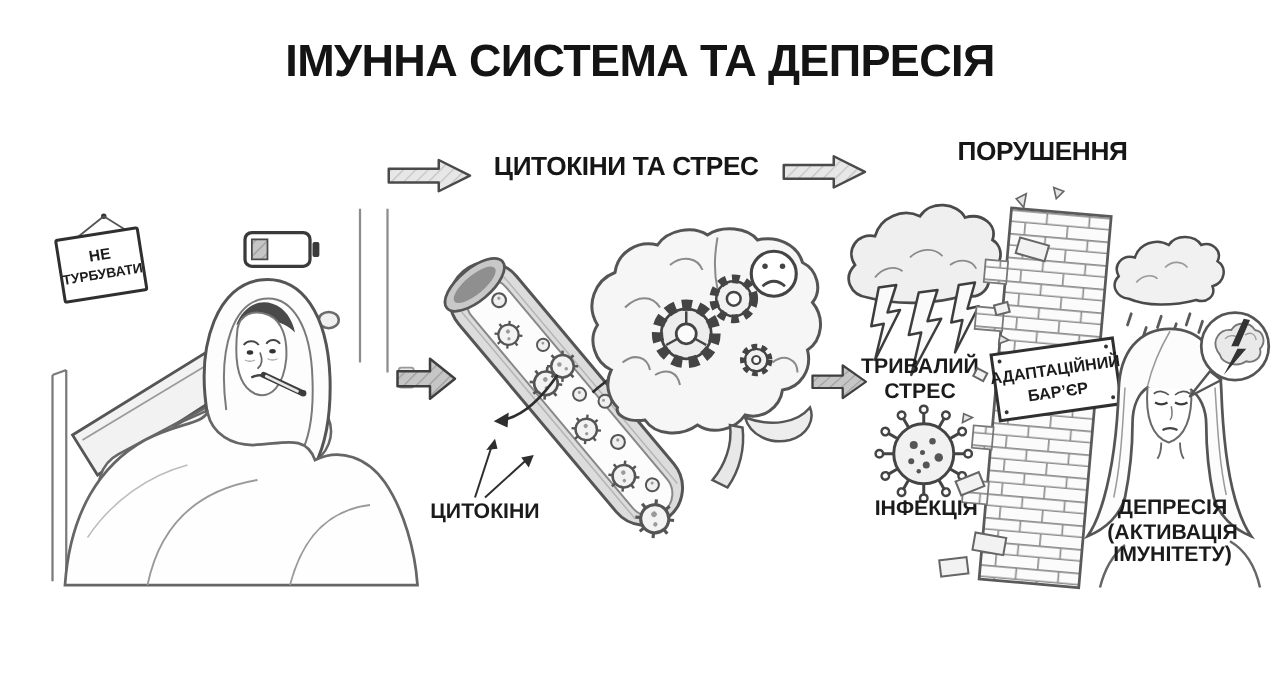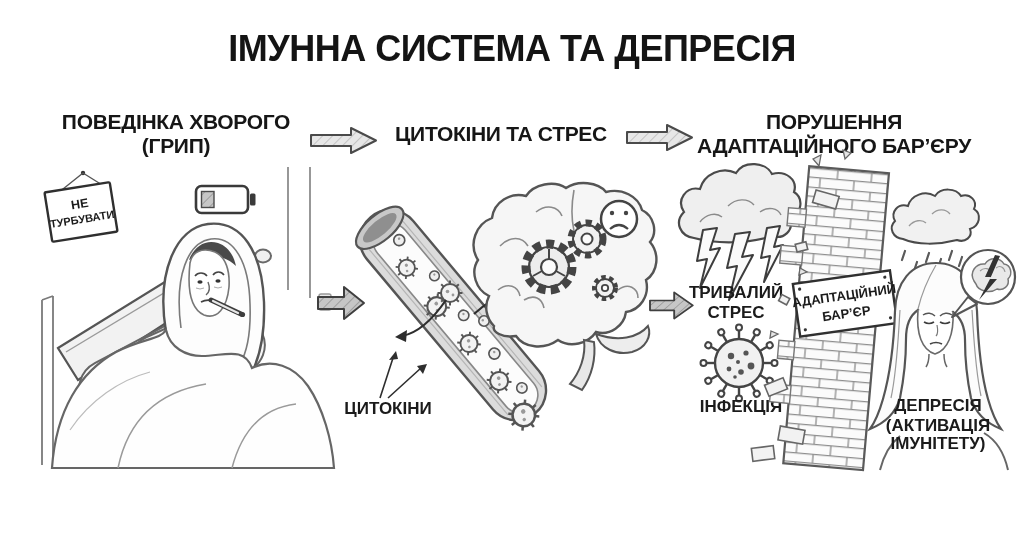--- a/index.html
+++ b/index.html
@@ -15,30 +15,25 @@
   svg{position:absolute;left:0;top:0;}
   svg text{font-family:"Liberation Sans",sans-serif;font-weight:bold;fill:#1b1b1b;}
 </style>
 </head>
 <body>
 
 <div id="stage">
 
   <div class="title">ІМУННА СИСТЕМА ТА ДЕПРЕСІЯ</div>
 
-  <div class="colhead" id="h-behavior">
-    <div>ПОВЕДІНКА ХВОРОГО</div>
-    <div>(ГРИП)</div>
-  </div>
   <div class="colhead" id="h-cytokines">
     <div>ЦИТОКІНИ ТА СТРЕС</div>
   </div>
   <div class="colhead" id="h-barrier">
     <div>ПОРУШЕННЯ</div>
-    <div>АДАПТАЦІЙНОГО БАР’ЄРУ</div>
   </div>
 
   <svg width="1024" height="559" viewBox="0 0 1024 559">
     <defs>
       <pattern id="lth" width="7" height="7" patternUnits="userSpaceOnUse" patternTransform="rotate(45)">
         <rect width="7" height="7" fill="#e7e7e7"></rect>
           <line x1="0" y1="0" x2="0" y2="7" stroke="#c3c3c3" stroke-width="2"></line>
       </pattern>
       <pattern id="dkh" width="7" height="7" patternUnits="userSpaceOnUse" patternTransform="rotate(45)">
         <rect width="7" height="7" fill="#c6c6c6"></rect>

